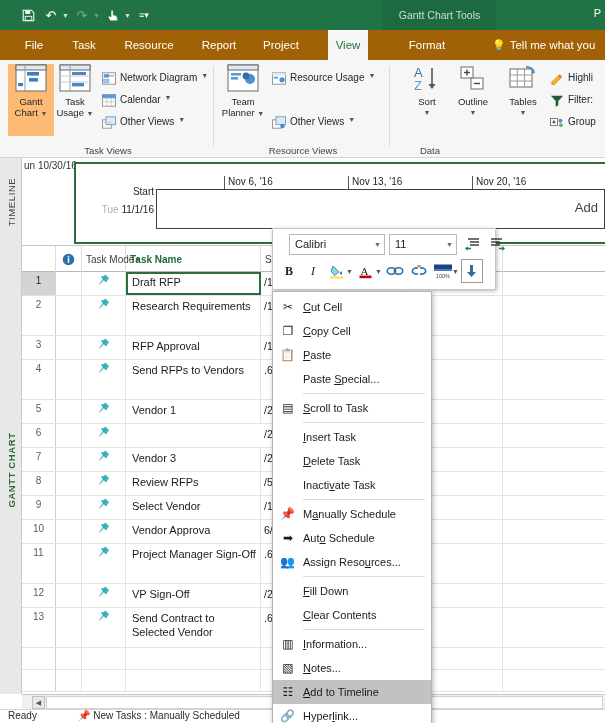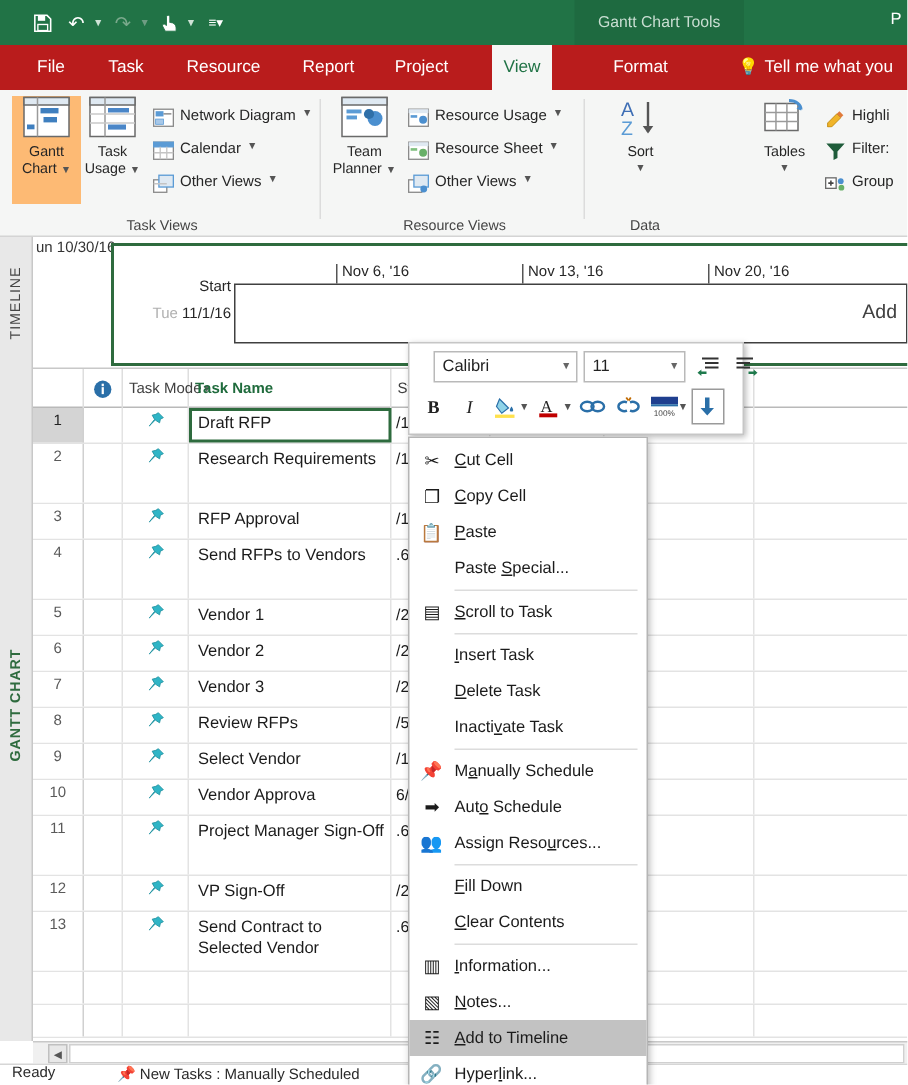--- a/index.html
+++ b/index.html
@@ -29,21 +29,21 @@
     background: #1e6a40; color: #c9ded2; font-size: 10.5px;
     display: flex; align-items: center; justify-content: center;
   }
   .title-right {
     position: absolute; right: 4px; top: 7px; color: #ffffff; font-size: 11px;
   }
 
   
   .tabstrip {
     position: absolute; left: 0; top: 30px; width: 605px; height: 30px;
-    background: #b91c1c;
+    background: #a16207;
   }
   .tab {
     position: absolute; top: 0; height: 30px; line-height: 30px;
     color: #ffffff; font-size: 11.5px; text-align: center; white-space: nowrap;
   }
   .tab.active { background: #f5f6f5; color: #217346; }
   .tellme {
     position: absolute; top: 0; height: 30px; line-height: 30px;
     color: #ffffff; font-size: 11.5px; white-space: nowrap;
   }
@@ -354,30 +354,20 @@
       <div class="smallrow" style="left:56px;top:12px;">
         <svg class="ic" width="14" height="13" viewBox="0 0 16 14">
           <rect x="0.5" y="0.5" width="15" height="13" fill="#fff" stroke="#8a8a8a"></rect>
           <rect x="0.5" y="0.5" width="15" height="3" fill="#dfe9f2"></rect>
           <circle cx="11.5" cy="8.5" r="3" fill="#4b8fcf"></circle>
           <rect x="2" y="5" width="5" height="2" fill="#5b9bd5"></rect>
         </svg>
         <span>Resource Usage</span>
         <span class="caret">▼</span>
       </div>
-      <div class="smallrow" style="left:56px;top:34px;">
-        <svg class="ic" width="14" height="13" viewBox="0 0 16 14">
-          <rect x="0.5" y="0.5" width="15" height="13" fill="#fff" stroke="#8a8a8a"></rect>
-          <rect x="0.5" y="0.5" width="15" height="3" fill="#dfe9f2"></rect>
-          <circle cx="11.5" cy="8.5" r="3" fill="#68b068"></circle>
-          <rect x="2" y="5" width="5" height="2" fill="#7fc07f"></rect>
-        </svg>
-        <span>Resource Sheet</span>
-        <span class="caret">▼</span>
-      </div>
       <div class="smallrow" style="left:56px;top:56px;">
         <svg class="ic" width="14" height="13" viewBox="0 0 16 14">
           <rect x="0.5" y="4" width="10" height="9.5" fill="#fff" stroke="#8a8a8a"></rect>
           <rect x="4.5" y="0.5" width="11" height="9" fill="#dfe9f2" stroke="#5b9bd5"></rect>
           <circle cx="12" cy="11" r="2.6" fill="#4b8fcf"></circle>
         </svg>
         <span>Other Views</span>
         <span class="caret">▼</span>
       </div>
       <div class="grp-label">Resource Views</div>
@@ -386,20 +376,31 @@
 
     <div class="grp" style="left:392px;width:213px;">
       <div class="bigbtn" style="left:12px;">
         <svg class="ic" width="30" height="30" viewBox="0 0 30 30">
           <text x="2" y="13" font-family="Liberation Sans, sans-serif" font-size="13" fill="#3f6fb5">A</text>
           <text x="2" y="26" font-family="Liberation Sans, sans-serif" font-size="13" fill="#5b9bd5">Z</text>
           <line x1="20" y1="4" x2="20" y2="24" stroke="#555" stroke-width="1.6"></line>
           <path d="M16.5 20l3.5 5 3.5-5z" fill="#555"></path>
         </svg>
         <span class="lbl">Sort</span>
+        <span class="caret">▼</span>
+      </div>
+      <div class="bigbtn" style="left:58px;">
+        <svg class="ic" width="30" height="30" viewBox="0 0 30 30">
+          <rect x="3" y="3" width="12" height="11" fill="#fff" stroke="#6a6a6a"></rect>
+          <line x1="6" y1="8.5" x2="12" y2="8.5" stroke="#444" stroke-width="1.4"></line>
+          <line x1="9" y1="5.5" x2="9" y2="11.5" stroke="#444" stroke-width="1.4"></line>
+          <rect x="13" y="14" width="12" height="11" fill="#fff" stroke="#6a6a6a"></rect>
+          <line x1="16" y1="19.5" x2="22" y2="19.5" stroke="#444" stroke-width="1.4"></line>
+        </svg>
+        <span class="lbl">Outline</span>
         <span class="caret">▼</span>
       </div>
       <div class="bigbtn" style="left:108px;">
         <svg class="ic" width="30" height="30" viewBox="0 0 30 30">
           <rect x="2" y="5" width="22" height="18" fill="#fff" stroke="#6a6a6a"></rect>
           <line x1="2" y1="11" x2="24" y2="11" stroke="#9a9a9a"></line>
           <line x1="2" y1="17" x2="24" y2="17" stroke="#9a9a9a"></line>
           <line x1="9.3" y1="5" x2="9.3" y2="23" stroke="#9a9a9a"></line>
           <line x1="16.6" y1="5" x2="16.6" y2="23" stroke="#9a9a9a"></line>
           <path d="M18 3c5 0 8 3 8 6" fill="none" stroke="#4b8fcf" stroke-width="2"></path>
@@ -550,21 +551,20 @@
         <div class="cell-pred"></div>
       </div>
       <div class="row" style="top: 152px; height: 24px;">
         <div class="rnum">6</div>
         <div class="cell-info"></div>
         <div class="cell-mode">
           <svg width="13" height="13" viewBox="0 0 14 14">
             <path d="M9.2 1.2l3.6 3.6-2.1 1.1-.6 2.6-3.1-2-4.3 4.3 3.8-4.8-1.7-3 2.6-.6z" fill="#2fb5c6" stroke="#1d8f9e" stroke-width=".6"></path>
           </svg>
         </div>
-        <div class="cell-name">Vendor 2</div>
         <div class="cell-start">/21/1</div>
         <div class="cell-finish">Fri 12/2/16</div>
         <div class="cell-pred"></div>
       </div>
       <div class="row" style="top: 176px; height: 24px;">
         <div class="rnum">7</div>
         <div class="cell-info"></div>
         <div class="cell-mode">
           <svg width="13" height="13" viewBox="0 0 14 14">
             <path d="M9.2 1.2l3.6 3.6-2.1 1.1-.6 2.6-3.1-2-4.3 4.3 3.8-4.8-1.7-3 2.6-.6z" fill="#2fb5c6" stroke="#1d8f9e" stroke-width=".6"></path>

